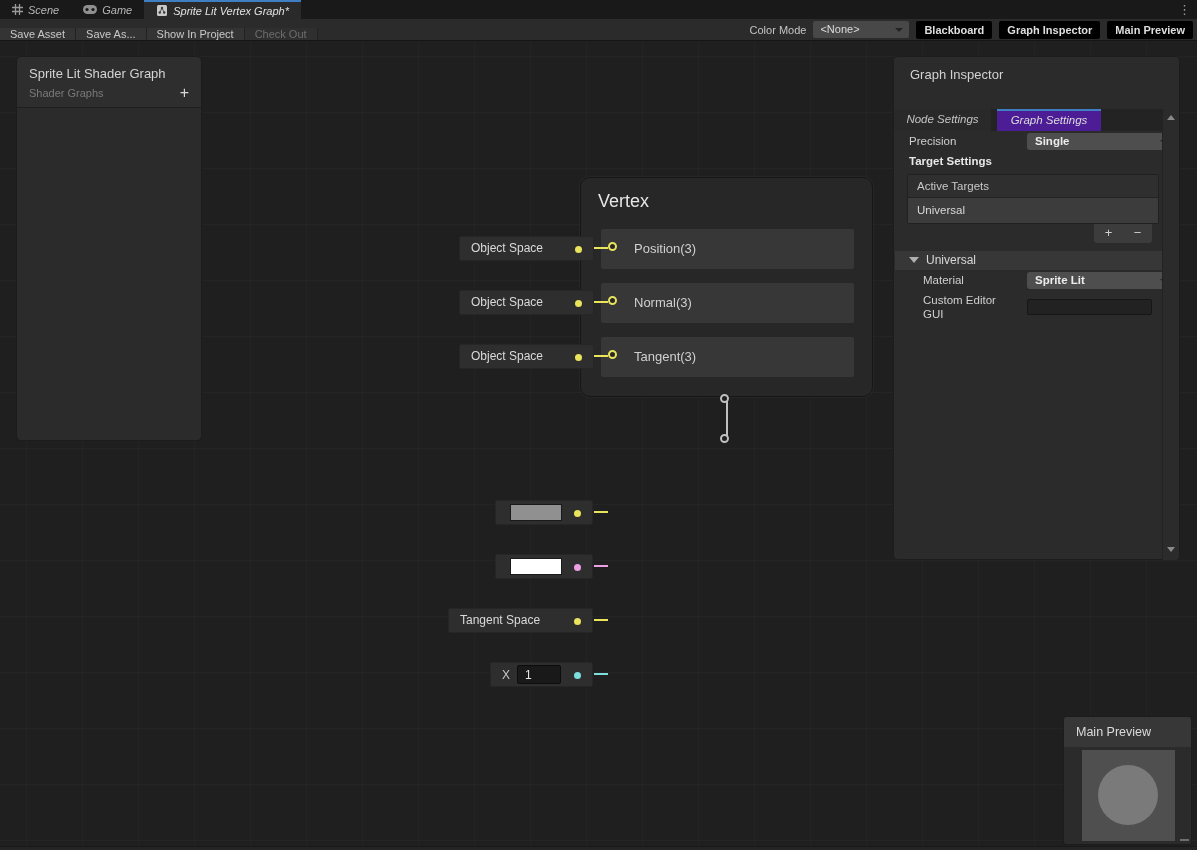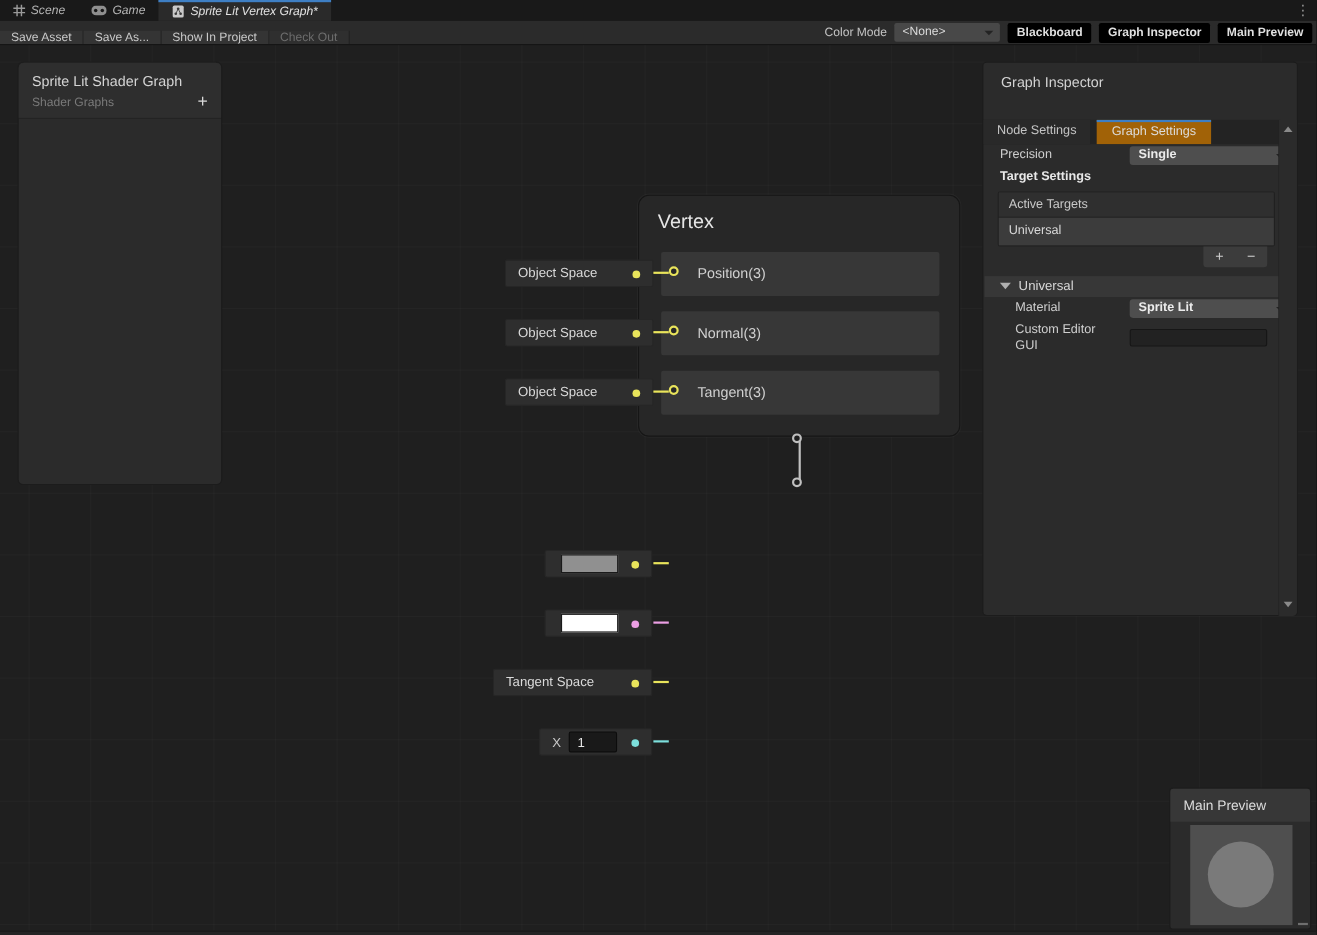--- a/index.html
+++ b/index.html
@@ -57,23 +57,23 @@
   .swatch{position:absolute;left:14px;top:3px;width:52px;height:17px;border:1px solid #1A1A1A;}
   .float-box{position:absolute;width:103px;height:25px;background:#2E2E2E;border:1px solid #262626;border-radius:2px;color:#C8C8C8;font-size:12px;}
   .float-box .fx{position:absolute;left:11px;top:5px;}
   .float-box input{position:absolute;left:26px;top:2px;width:44px;height:19px;background:#191919;border:1px solid #0C0C0C;border-radius:2px;color:#E6E6E6;font-size:12px;padding-left:7px;outline:none;}
   
   #edge-line{position:absolute;left:726px;top:401px;width:2px;height:40px;background:var(--edge);}
   
   #inspector{position:absolute;left:893px;top:56px;width:287px;height:504px;background:#2B2B2B;border:1px solid #1C1C1C;border-radius:4px;}
   #inspector .gi-title{position:absolute;left:16px;top:10px;color:#D2D2D2;font-size:13px;}
   .gi-tabs{position:absolute;left:0;top:52px;width:270px;height:22px;background:#232323;}
-  .gi-tab{position:absolute;top:0;height:22px;font-size:11.5px;text-align:center;line-height:21px;}
+  .gi-tab{position:absolute;top:0;height:22px;font-size:11.5px;text-align:center;line-height:21px;font-style:italic;}
   .gi-tab.idle{left:0;width:97px;background:#292929;color:#C4C4C4;}
-  .gi-tab.active{left:103px;width:104px;background:#a16207;border-top:2px solid var(--accent-blue);color:#DCDCDC;line-height:19px;}
+  .gi-tab.active{left:103px;width:104px;background:#4c1d95;border-top:2px solid var(--accent-blue);color:#DCDCDC;line-height:19px;}
   .gi-row-label{position:absolute;color:#CFCFCF;font-size:11.5px;}
   .gi-bold{color:#E8E8E8;font-weight:bold;}
   .gi-dd{position:absolute;left:133px;width:148px;height:17px;background:#4E4E4E;border-radius:3px;color:#ECECEC;font-size:11.5px;font-weight:bold;line-height:17px;padding-left:8px;}
   .gi-dd .caret{position:absolute;right:7px;top:7px;width:0;height:0;border-left:4px solid transparent;border-right:4px solid transparent;border-top:4px solid #232323;}
   .gi-list{position:absolute;left:13px;top:117px;width:252px;border:1px solid #202020;border-radius:2px;}
   .gi-list-head{height:23px;background:#2F2F2F;color:#C8C8C8;font-size:11.5px;line-height:23px;padding-left:9px;border-bottom:1px solid #232323;}
   .gi-list-item{height:25px;background:#3C3C3C;color:#D8D8D8;font-size:11.5px;line-height:25px;padding-left:9px;}
   .gi-list-foot{position:absolute;left:200px;top:167px;width:58px;height:19px;background:#3C3C3C;border-radius:0 0 3px 3px;display:flex;}
   .gi-list-foot span{flex:1;text-align:center;color:#CFCFCF;font-size:13px;line-height:17px;}
   .gi-foldout{position:absolute;left:1px;top:194px;width:269px;height:19px;background:#373737;color:#D8D8D8;font-size:12px;line-height:19px;}

